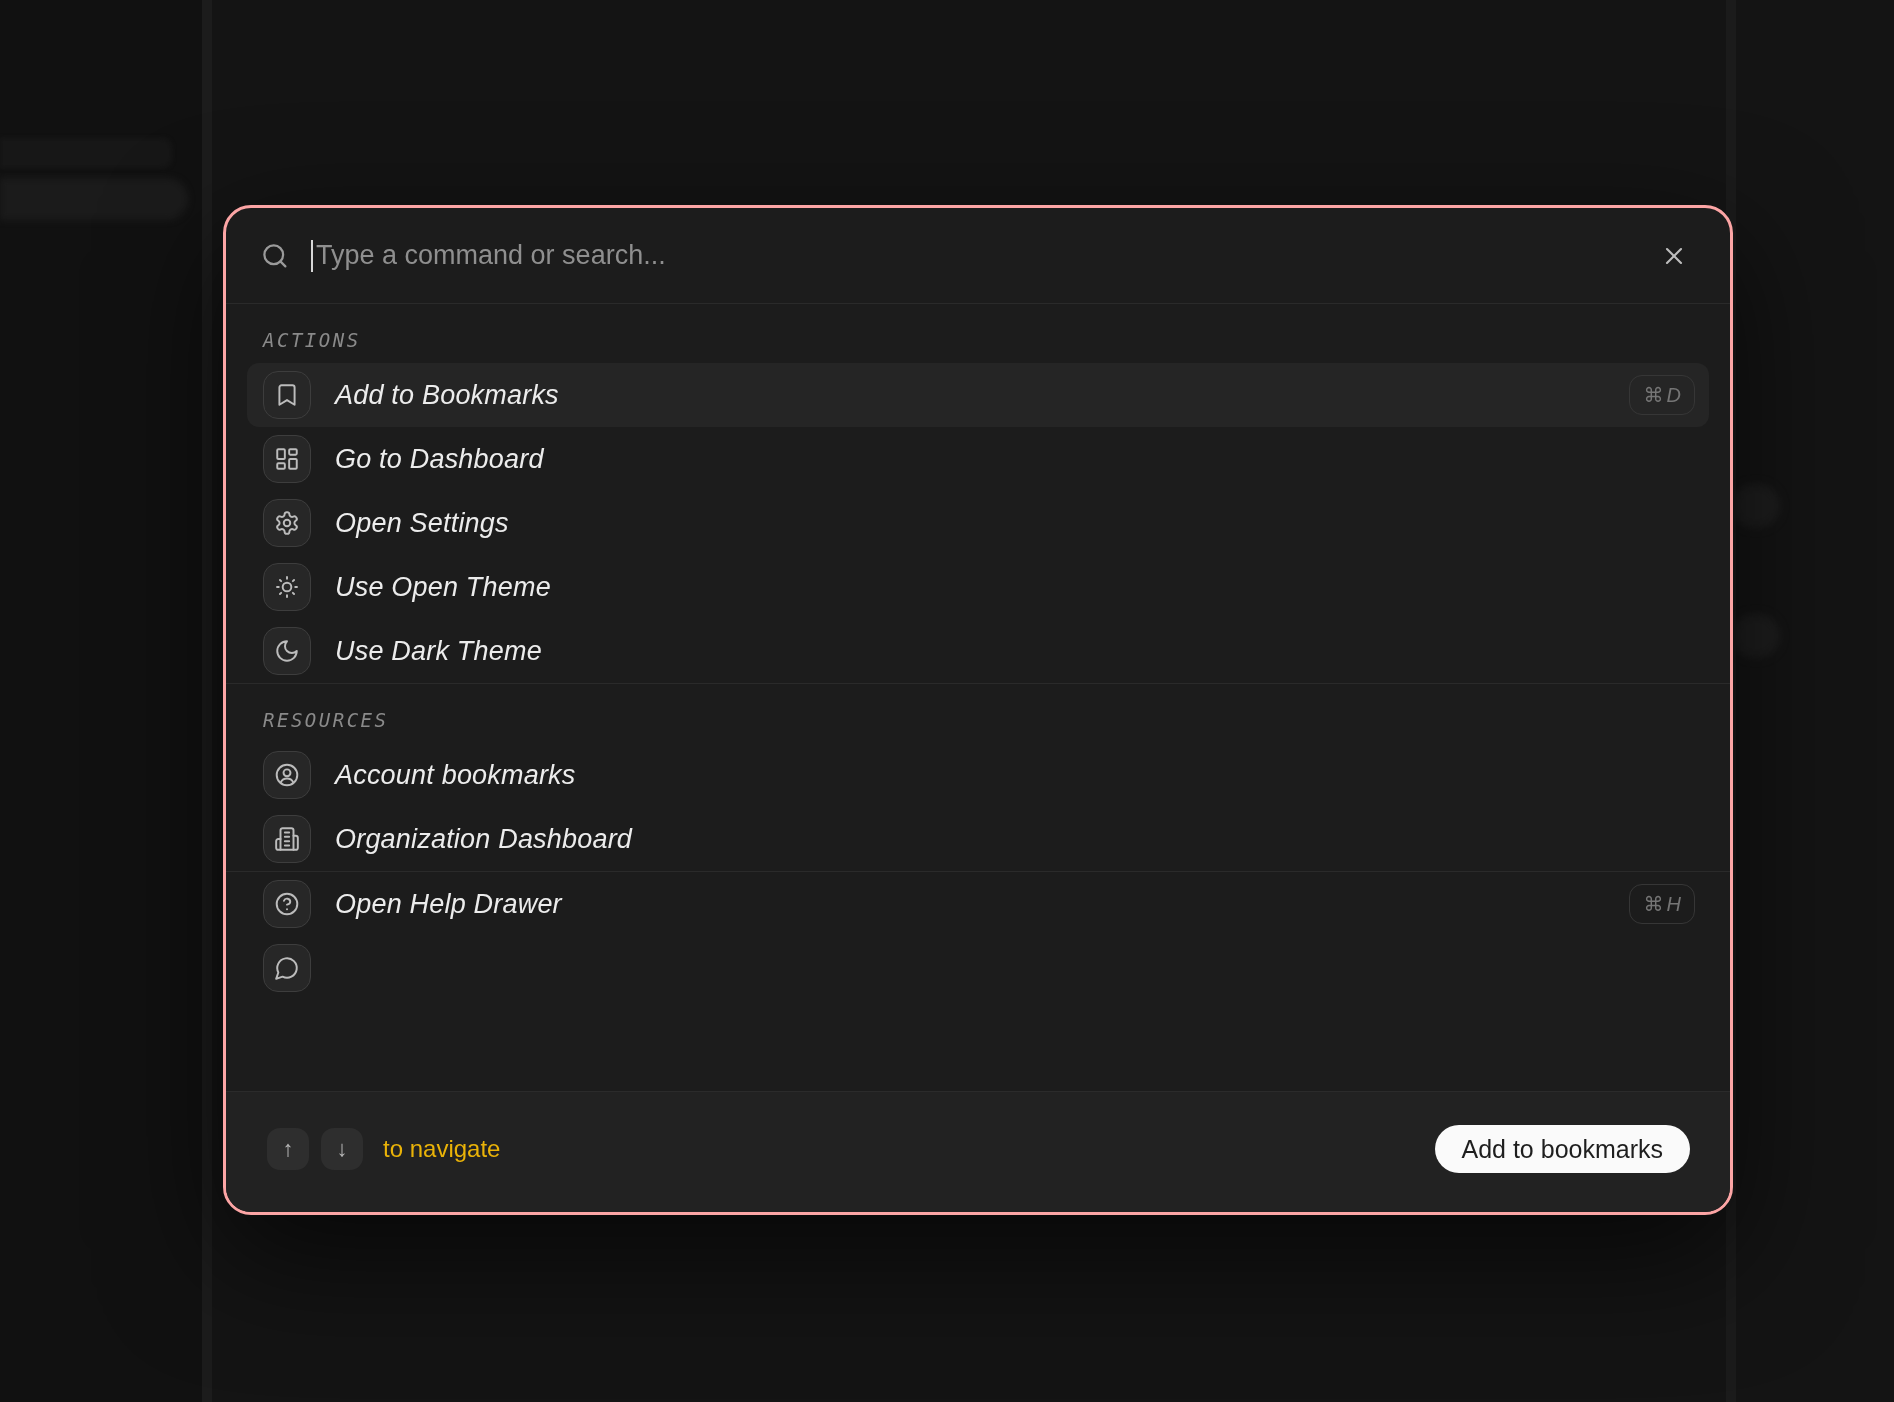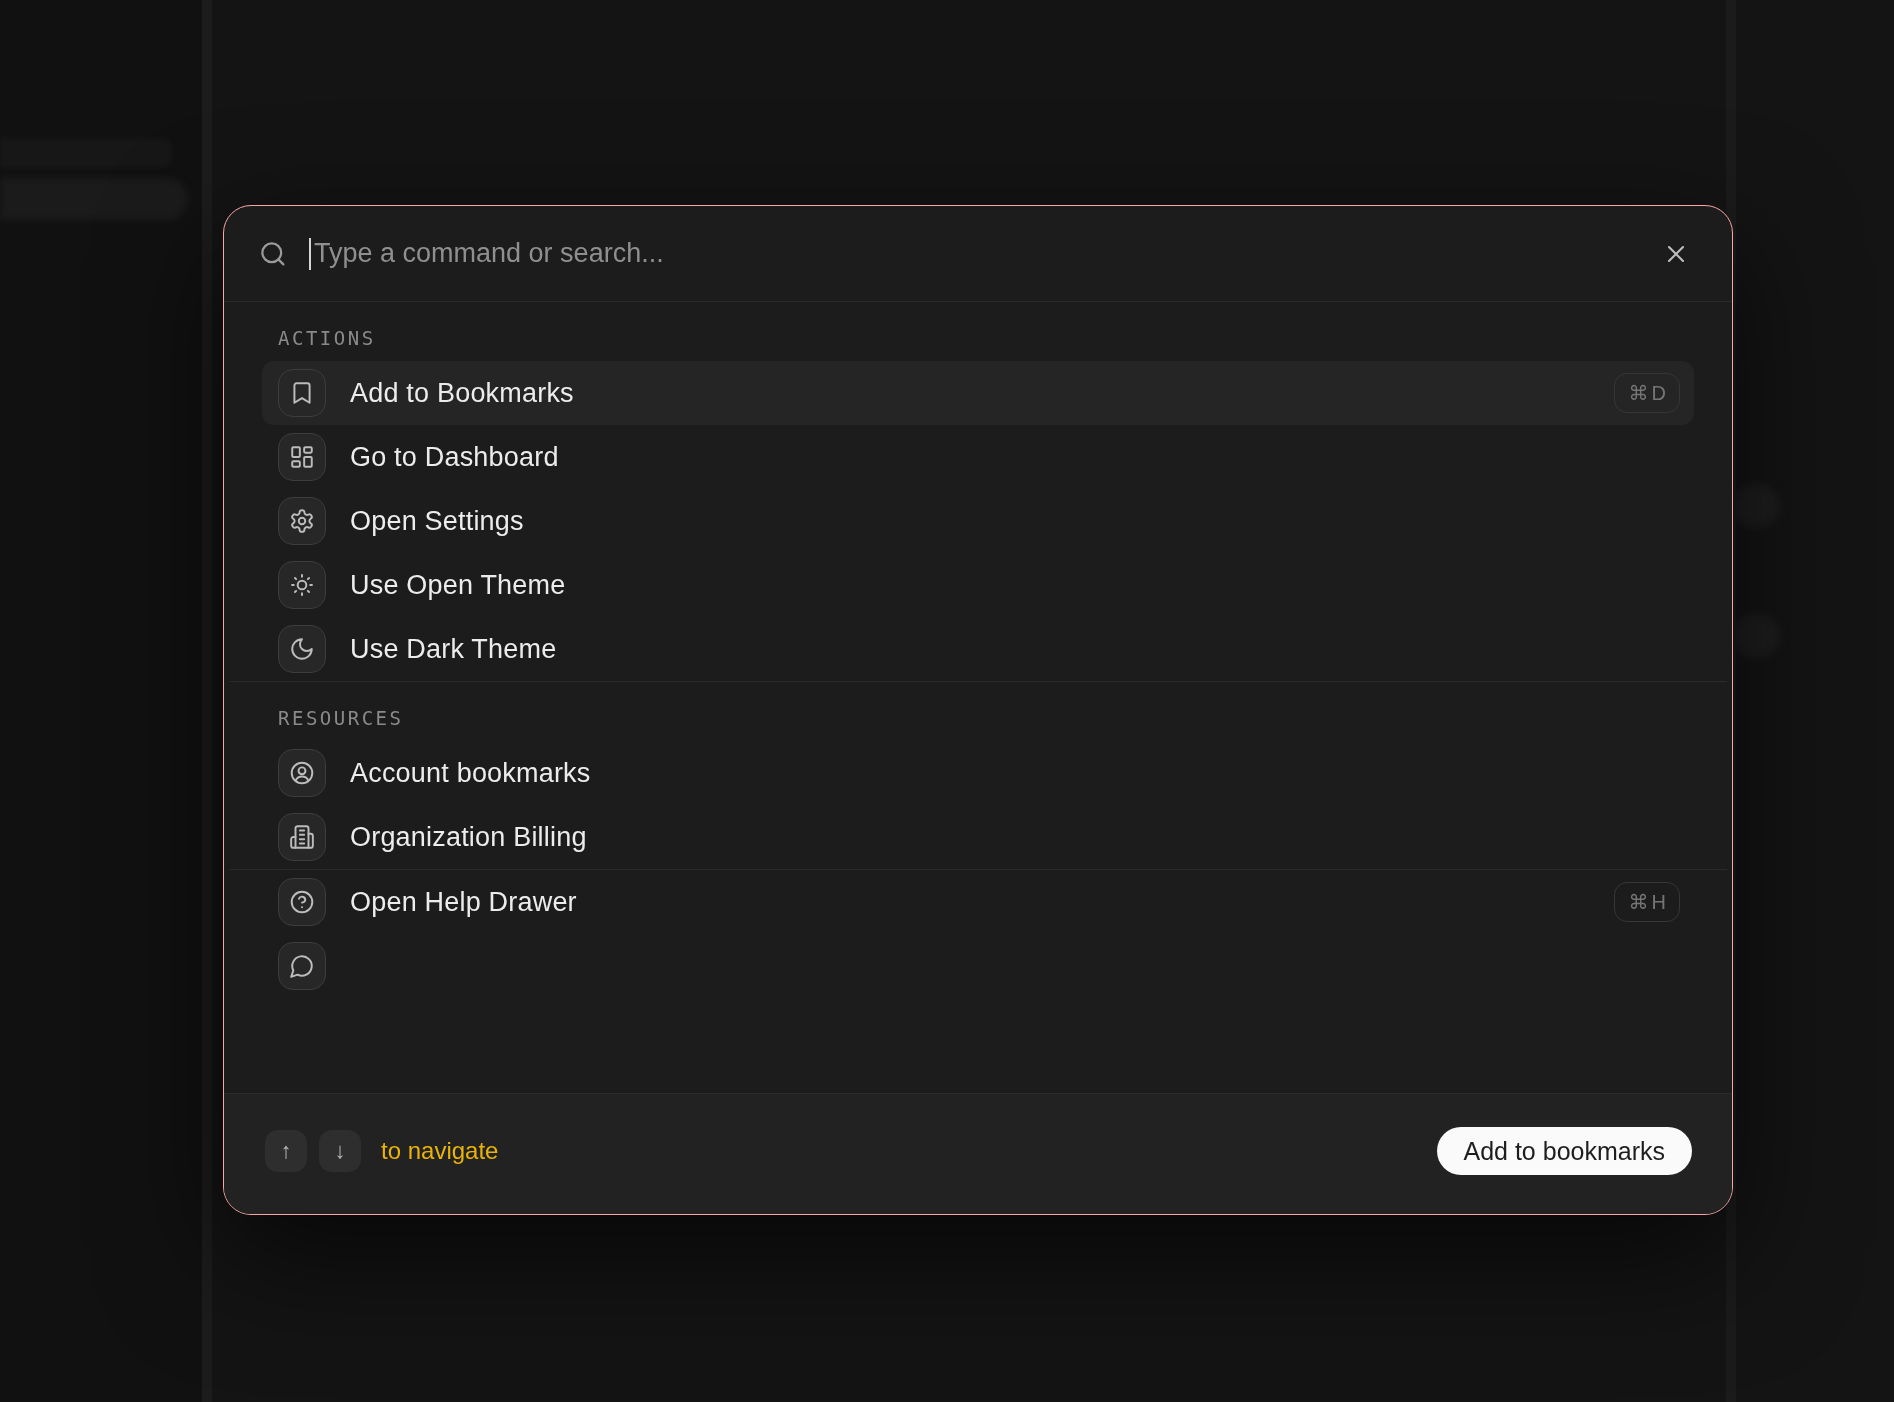--- a/index.html
+++ b/index.html
@@ -32,21 +32,21 @@
   .bg-pill-2 { left: 1732px; top: 614px; width: 48px; height: 44px; }
 
   .overlay {
     position: absolute; inset: 0; background: rgba(0,0,0,0.20); z-index: 1;
   }
 
   
   .modal {
     position: absolute; left: 223px; top: 205px; width: 1510px; height: 1010px;
     background: #1c1c1c;
-    border: 1px solid #fca5a5;
+    border: 3px solid #fca5a5;
     border-radius: 28px;
     box-shadow: 0 40px 120px rgba(0,0,0,0.65);
     z-index: 2;
     display: flex; flex-direction: column;
     overflow: hidden;
   }
 
   
   .search-row {
     height: 96px; flex: 0 0 96px;
@@ -61,21 +61,21 @@
     color: #ececec; font-size: 27px; font-family: inherit;
   }
   .search-input::placeholder { color: #8f8f8f; opacity: 1; }
   .close-btn {
     background: transparent; border: none; color: #bdbdbd;
     display: flex; align-items: center; justify-content: center;
     cursor: pointer; padding: 6px; margin-left: 16px;
   }
 
   
-  .list { flex: 1 1 auto; overflow: hidden; padding: 0 38px; }
+  .list { flex: 1 1 auto; overflow: hidden; padding: 0 21px; font-style: italic; }
   .section-divider {
     height: 1px; background: #2a2a2a; margin: 0 -33px;
   }
   .section-header {
     font-family: "DejaVu Sans Mono", "Liberation Mono", monospace;
     font-size: 19px; letter-spacing: 2.5px; color: #8a8a8a;
     padding: 27px 16px 13px 16px; line-height: 1;
   }
   .row {
     height: 64px; display: flex; align-items: center;
@@ -215,21 +215,21 @@
       </div>
       <div class="row">
         <span class="icon-tile">
           <svg width="26" height="26" viewBox="0 0 24 24" fill="none" stroke="currentColor" stroke-width="1.8" stroke-linecap="round" stroke-linejoin="round">
             <path d="M6 22V4a2 2 0 0 1 2-2h8a2 2 0 0 1 2 2v18Z"></path>
             <path d="M6 12H4a2 2 0 0 0-2 2v6a2 2 0 0 0 2 2h2"></path>
             <path d="M18 9h2a2 2 0 0 1 2 2v9a2 2 0 0 1-2 2h-2"></path>
             <path d="M10 6h4M10 10h4M10 14h4M10 18h4"></path>
           </svg>
         </span>
-        <span class="row-label">Organization Billing</span>
+        <span class="row-label">Organization Dashboard</span>
       </div>
       <div class="section-divider"></div>
       <div class="row">
         <span class="icon-tile">
           <svg width="26" height="26" viewBox="0 0 24 24" fill="none" stroke="currentColor" stroke-width="1.8" stroke-linecap="round" stroke-linejoin="round">
             <circle cx="12" cy="12" r="9.5"></circle>
             <path d="M9.2 9a3 3 0 0 1 5.8 1c0 2-3 2.6-3 2.6"></path>
             <path d="M12 16.8h.01"></path>
           </svg>
         </span>

